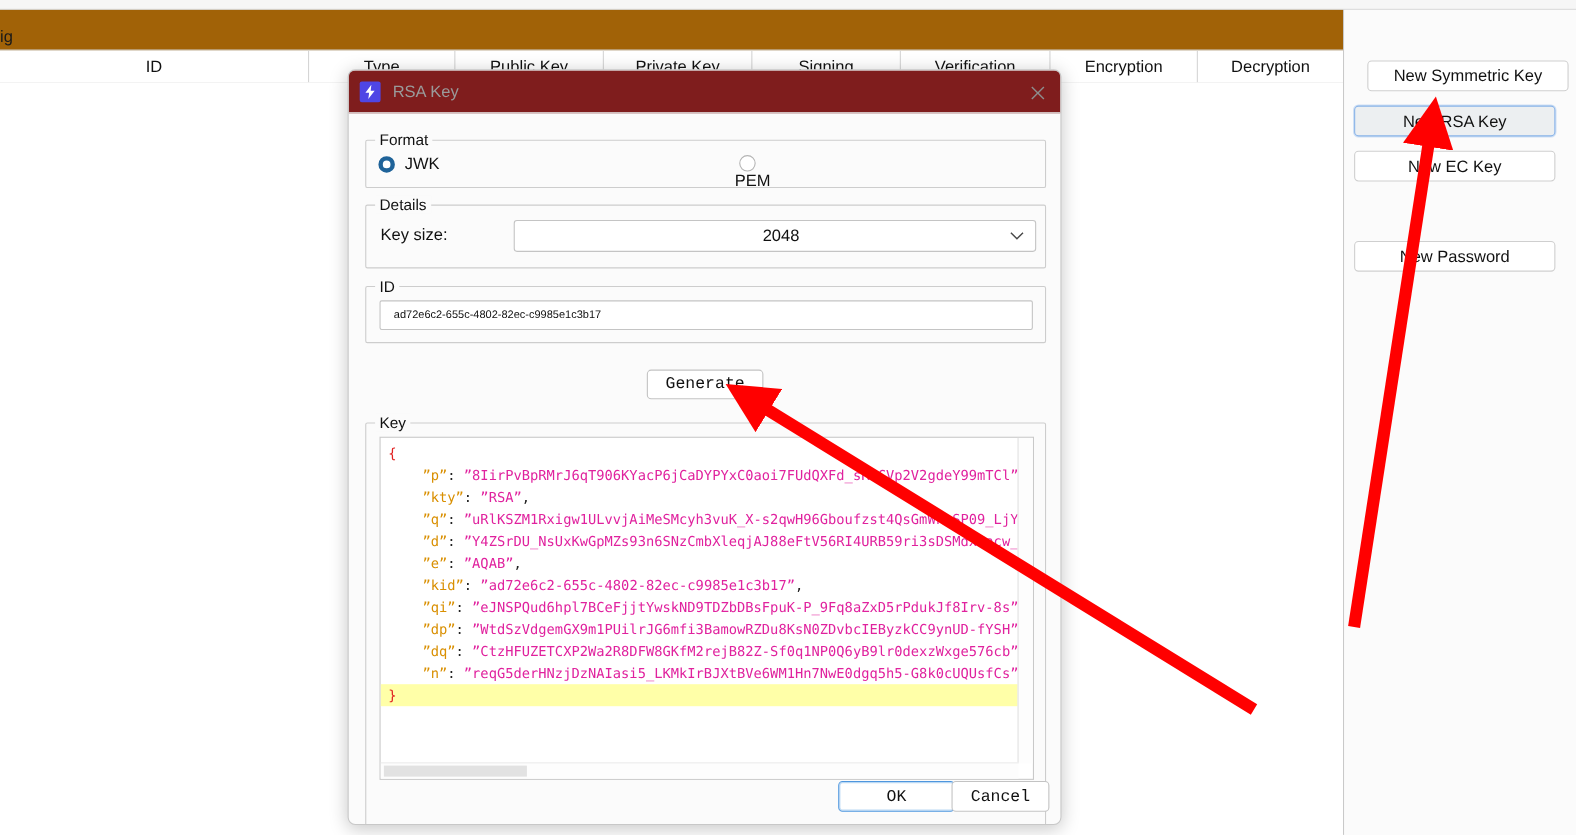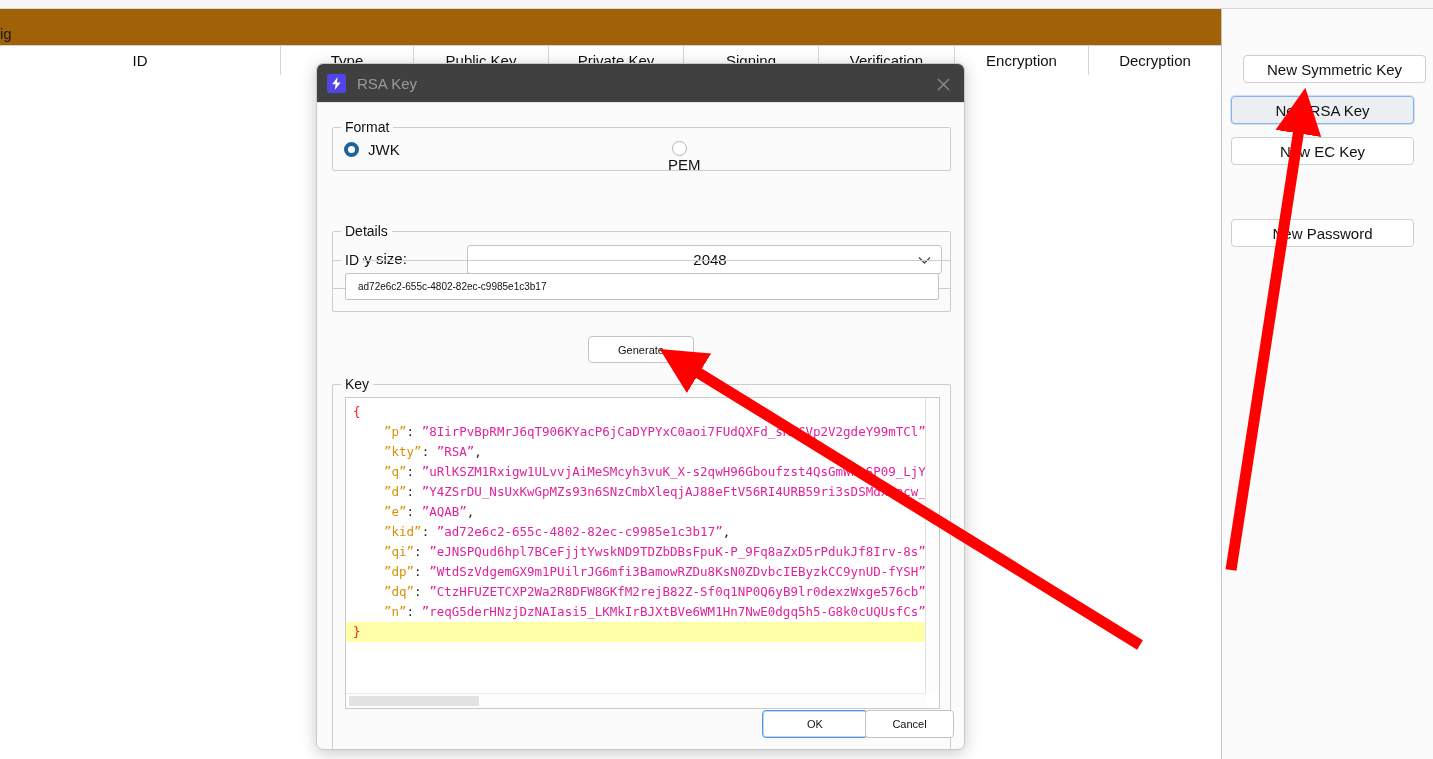--- a/index.html
+++ b/index.html
@@ -112,21 +112,21 @@
     background: #fbfbfb;
     border: 1px solid #c8c8c8;
     border-radius: 7px;
     box-shadow: 0 3px 16px rgba(0,0,0,0.22);
     box-sizing: border-box;
     overflow: hidden;
   }
   .dlg-titlebar {
     position: relative;
     height: 39px;
-    background: #404040;
+    background: #7f1d1d;
     border-bottom: 1px solid #e4e4e4;
     display: flex;
     align-items: center;
     padding-left: 10px;
     box-sizing: border-box;
   }
   .dlg-appicon {
     width: 19px; height: 19px;
     border-radius: 2px;
     display: flex;
@@ -235,22 +235,22 @@
     margin-left: 12px;
     font-size: 10px;
     color: #111111;
   }
 
   .dlg-btn {
     position: absolute;
     background: #ffffff;
     border: 1px solid #c3c3c3;
     border-radius: 4px;
-    font-family: Liberation Sans, sans-serif;
-    font-size: 11px;
+    font-family: Liberation Mono, monospace;
+    font-size: 15px;
     color: #111111;
     display: flex;
     align-items: center;
     justify-content: center;
     box-sizing: border-box;
   }
   .dlg-btn.primary {
     border: 1px solid #4e96de;
     box-shadow: 0 0 0 1px #bcd9f4 inset;
   }
@@ -371,21 +371,21 @@
       <div class="radio-row" style="left:11px; top:13px;">
         <span class="radio-outer on"></span>
         <span class="radio-label">JWK</span>
       </div>
       <div class="radio-row" style="left:326px; top:13px;flex-direction:column;">
         <span class="radio-outer off"></span>
         <span class="radio-label">PEM</span>
       </div>
     </div>
 
-    <div class="group" style="left:15px; top:122px; width:619px; height:58px;margin-top:45px;">
+    <div class="group" style="left:15px; top:122px; width:619px; height:58px;">
       <span class="group-legend">Details</span>
       <span class="field-label" style="left:13px; top:18px;">Key size:</span>
       <div class="combo" style="left:134px; top:13px; width:475px; height:29px;">
         <span class="combo-val">2048</span>
         <span class="combo-arrow">
           <svg width="13" height="9" viewBox="0 0 13 9" aria-hidden="true">
             <polyline points="1,1.5 6.5,7 12,1.5" fill="none" stroke="#4a4a4a" stroke-width="1.3"></polyline>
           </svg>
         </span>
       </div>

